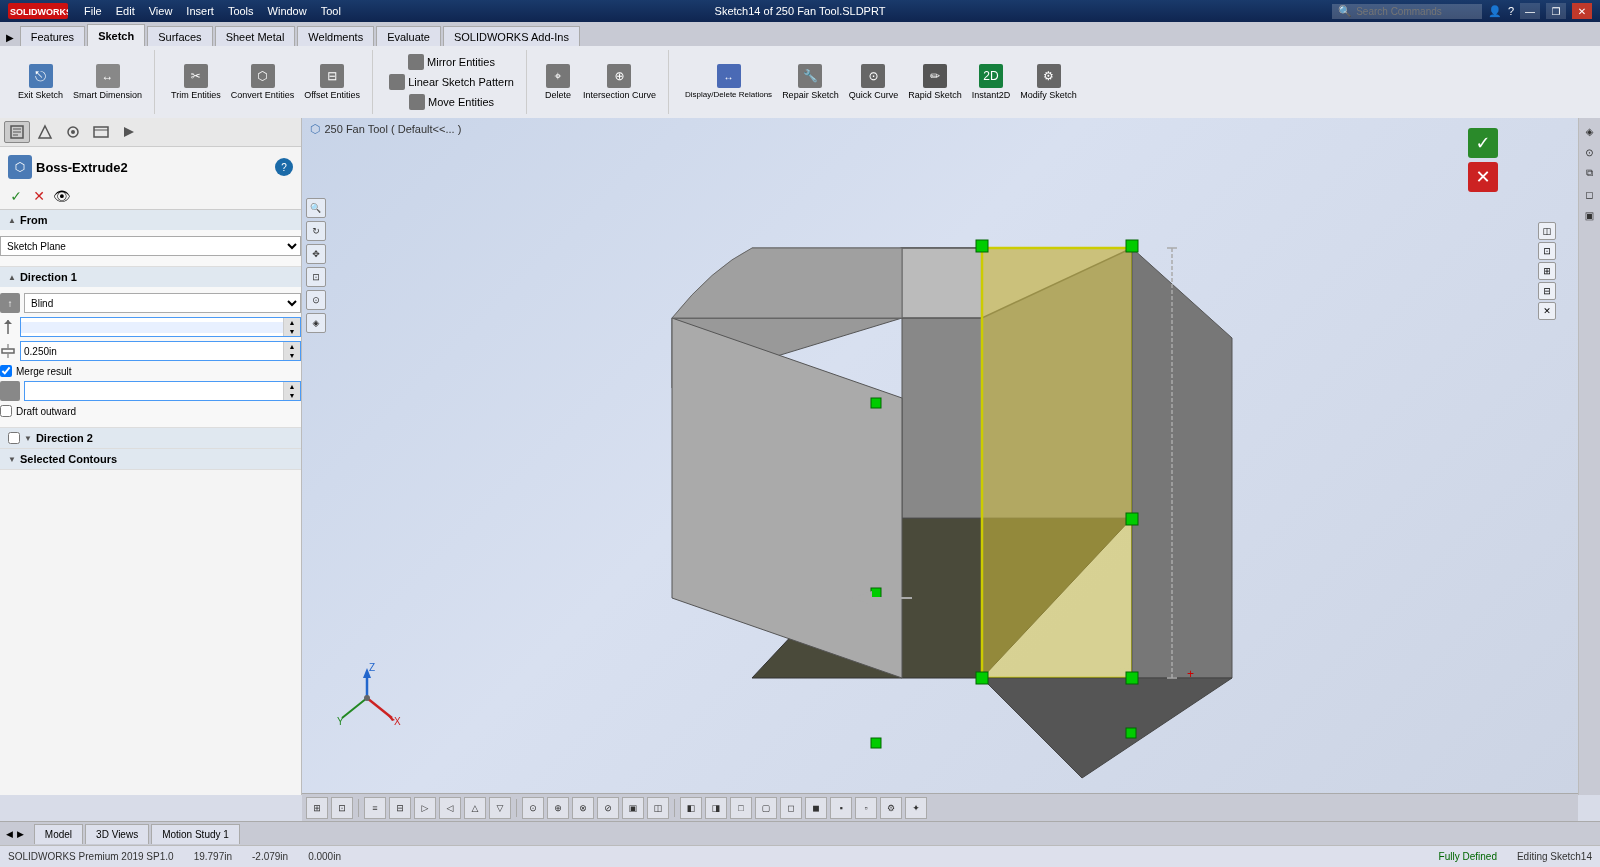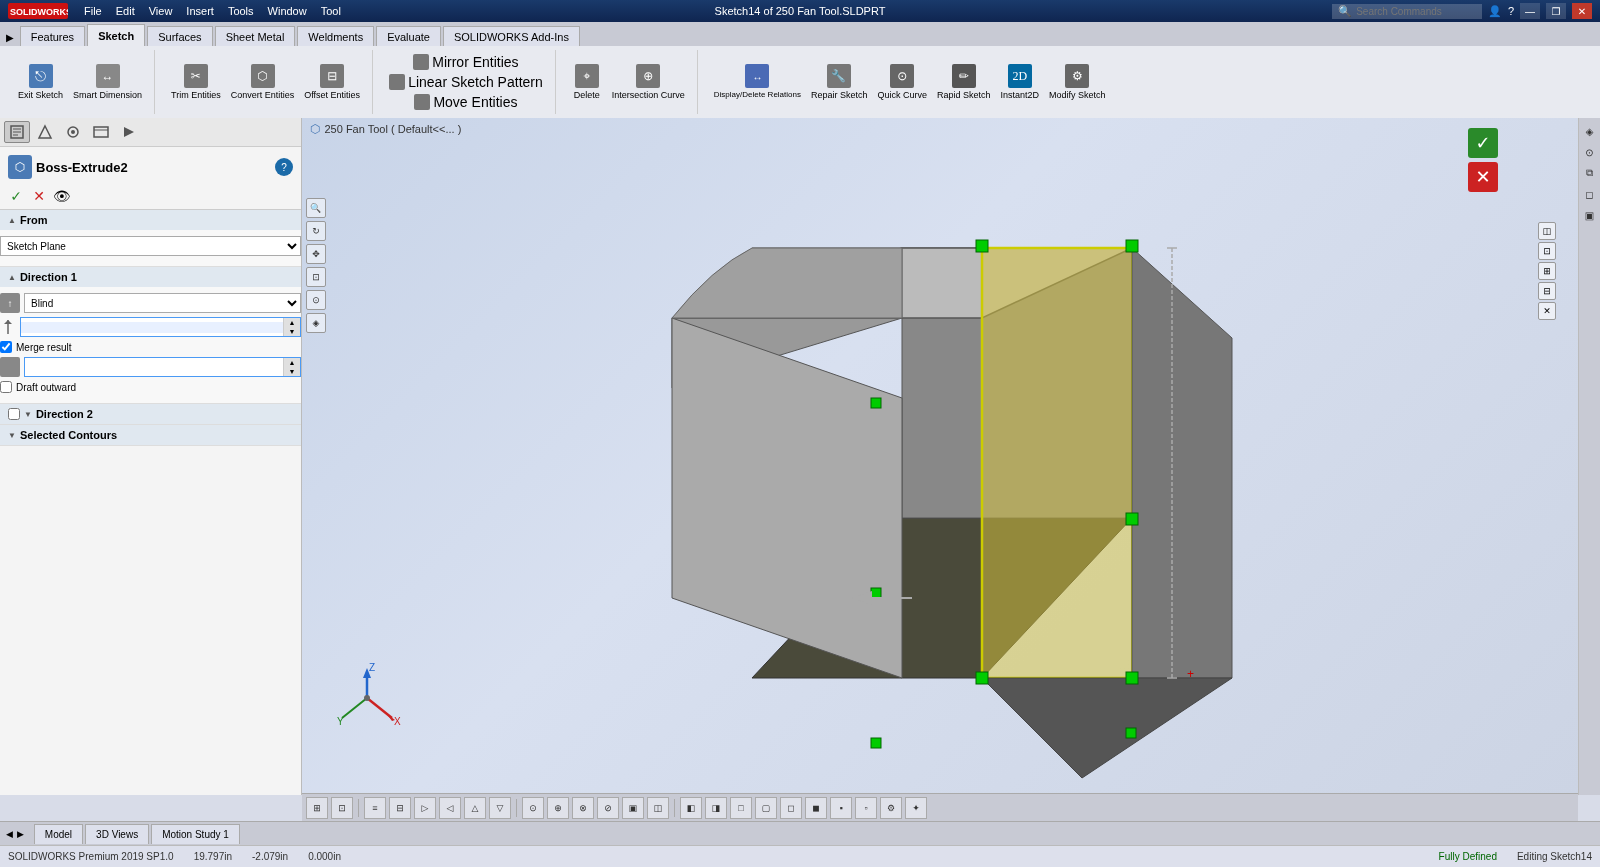--- a/index.html
+++ b/index.html
@@ -127,21 +127,21 @@
       margin-bottom: 2px;
     }
     .ribbon-row {
       display: flex;
       gap: 2px;
     }
     .ribbon-btn-sm {
       display: flex;
       align-items: center;
       gap: 3px;
-      font-size: 14px;
+      font-size: 11px;
       cursor: pointer;
       padding: 1px 4px;
     }
 
     
     #view-tabs-row {
       height: 22px;
       background: #c8cad4;
       display: flex;
       align-items: center;
@@ -615,21 +615,21 @@
         </div>
         <div class="ribbon-btn">
           <div class="ribbon-icon" style="background:#666;">⊙</div>
           <span>Quick Curve</span>
         </div>
         <div class="ribbon-btn">
           <div class="ribbon-icon" style="background:#555;">✏</div>
           <span>Rapid Sketch</span>
         </div>
         <div class="ribbon-btn">
-          <div class="ribbon-icon" style="background:#0369a1;font-family:Liberation Serif, serif;">2D</div>
+          <div class="ribbon-icon" style="background:#15803d;">2D</div>
           <span>Instant2D</span>
         </div>
         <div class="ribbon-btn">
           <div class="ribbon-icon" style="background:#666;">⚙</div>
           <span>Modify Sketch</span>
         </div>
       </div>
     </div>
   </div>
 </div>
@@ -750,20 +750,36 @@
             </div>
             <div class="pm-input-box">
               <input type="text" value="" style="background: rgb(232, 240, 255);">
               <div class="pm-spinner">
                 <button>▲</button>
                 <button>▼</button>
               </div>
             </div>
           </div>
 
+          <div class="pm-row">
+            <div style="width:16px;height:16px;">
+              <svg width="16" height="16" viewBox="0 0 16 16">
+                  <rect x="2" y="6" width="12" height="4" fill="none" stroke="#666" stroke-width="1.5"></rect>
+                  <line x1="8" y1="1" x2="8" y2="5" stroke="#666"></line>
+                  <line x1="8" y1="11" x2="8" y2="15" stroke="#666"></line>
+                </svg>
+            </div>
+            <div class="pm-input-box">
+              <input type="text" value="0.250in" style="">
+              <div class="pm-spinner">
+                <button>▲</button>
+                <button>▼</button>
+              </div>
+            </div>
+          </div>
 
           <div class="pm-row">
             <label class="pm-checkbox">
               <input type="checkbox" checked="" style="">
               <span>Merge result</span>
             </label>
           </div>
 
           <div class="pm-row">
             <div style="width:20px;height:20px;background:#888;border-radius:2px;"></div>

